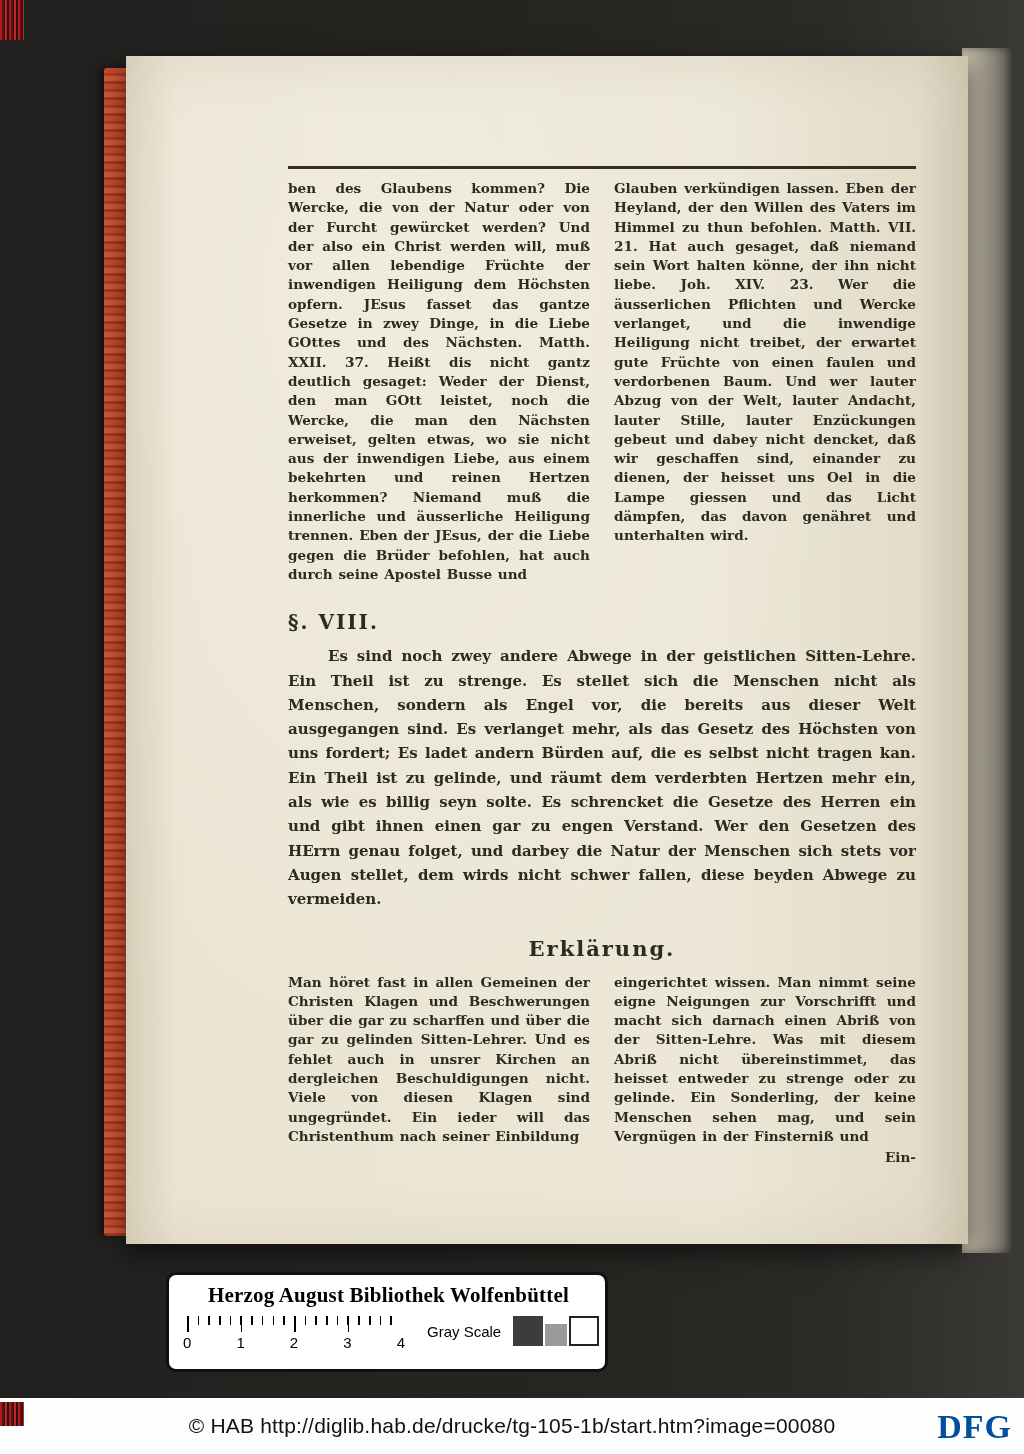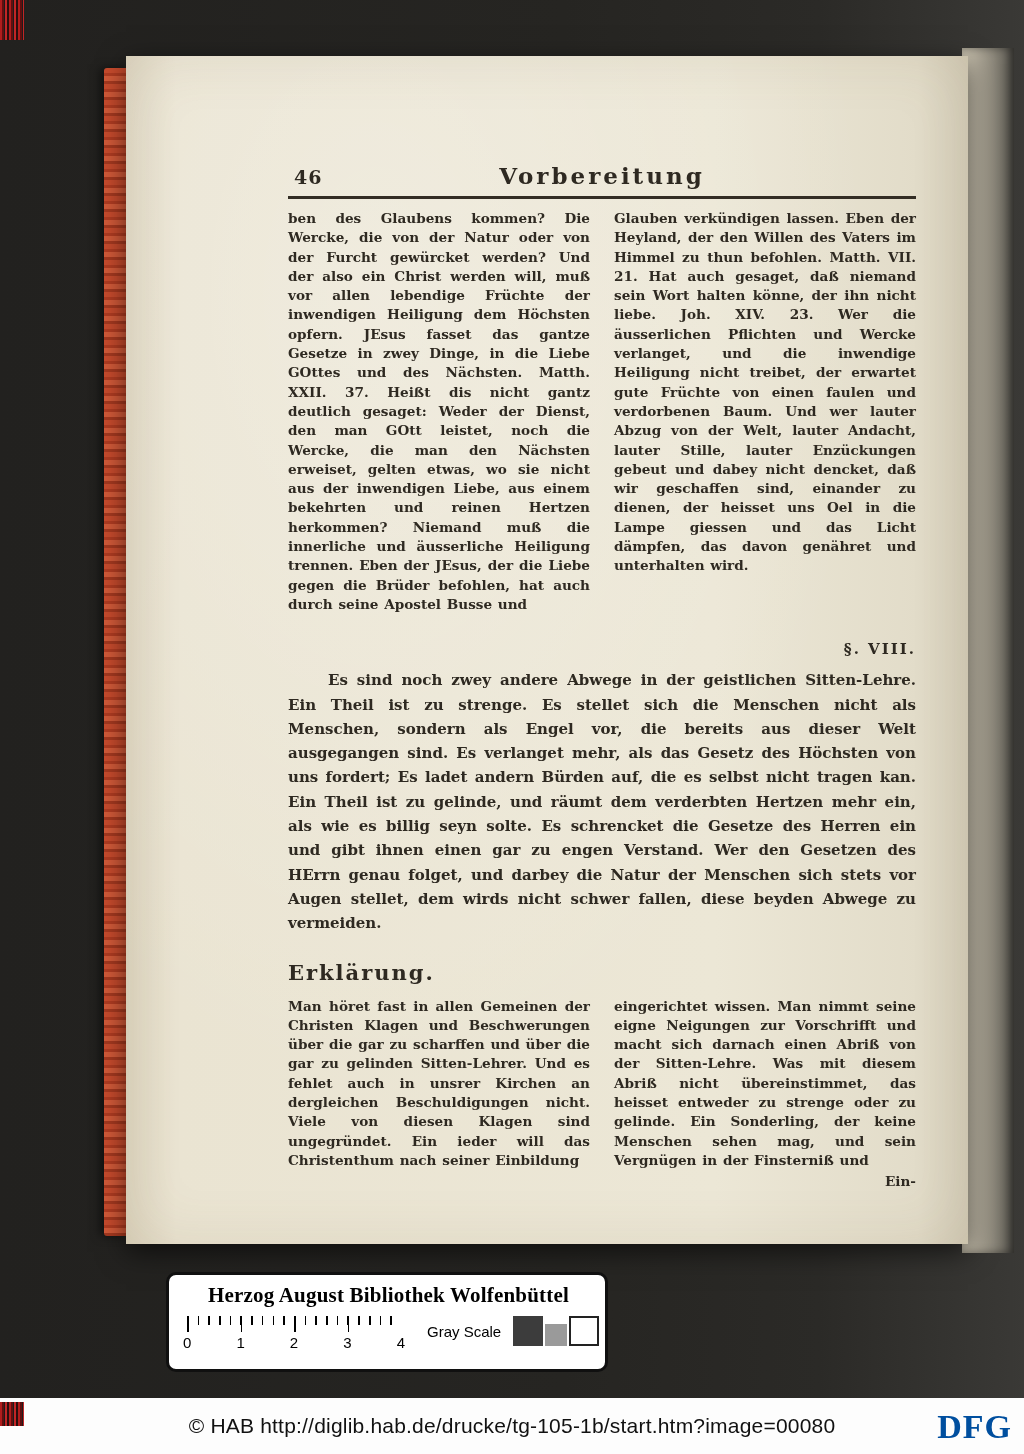--- a/index.html
+++ b/index.html
@@ -51,29 +51,29 @@
   }
   .header-rule{
     border-top:3px solid #332d24;margin:4px 0 10px 0;
   }
   .two-col{display:flex;gap:24px;}
   .col{
     flex:1;font-size:13.6px;line-height:1.42;font-weight:bold;
     text-align:justify;word-spacing:1px;
   }
   .section-head{
-    text-align:right;font-size:15px;font-weight:bold;
+    text-align:left;font-size:20px;font-weight:bold;
     margin:26px 0 10px 0;letter-spacing:2px;
   }
   .section-body{
     font-size:15px;line-height:1.62;font-weight:bold;
     text-align:justify;text-indent:40px;word-spacing:1.5px;
   }
   .sub-head{
-    text-align:left;font-size:21px;font-weight:bold;
+    text-align:center;font-size:21px;font-weight:bold;
     margin:24px 0 12px 0;letter-spacing:2px;
   }
   .catchword{text-align:right;font-size:13.6px;font-weight:bold;margin-top:2px;}
   
   .calib-card{
     position:absolute;left:166px;top:1272px;width:442px;height:100px;
     background:#fff;border:3px solid #101010;border-radius:10px;
     box-sizing:border-box;padding:8px 11px 6px 14px;
     font-family:"Liberation Sans",sans-serif;color:#000;
   }
@@ -119,24 +119,20 @@
 
 <div class="canvas">
 
   <div class="regmark regmark-top"></div>
   <div class="page-stack"></div>
   <div class="fore-edge"></div>
 
   <div class="page">
     <div class="text-block">
 
-      <div class="page-header">
-        <span class="page-num">46</span>
-        <span class="header-title">Vorbereitung</span>
-      </div>
       <div class="header-rule"></div>
 
       <div class="two-col">
         <div class="col">ben des Glaubens kommen? Die Wercke, die von der Natur oder von der Furcht gewürcket werden? Und der also ein Christ werden will, muß vor allen lebendige Früchte der inwendigen Heiligung dem Höchsten opfern. JEsus fasset das gantze Gesetze in zwey Dinge, in die Liebe GOttes und des Nächsten. Matth. XXII. 37. Heißt dis nicht gantz deutlich gesaget: Weder der Dienst, den man GOtt leistet, noch die Wercke, die man den Nächsten erweiset, gelten etwas, wo sie nicht aus der inwendigen Liebe, aus einem bekehrten und reinen Hertzen herkommen? Niemand muß die innerliche und äusserliche Heiligung trennen. Eben der JEsus, der die Liebe gegen die Brüder befohlen, hat auch durch seine Apostel Busse und</div>
         <div class="col">Glauben verkündigen lassen. Eben der Heyland, der den Willen des Vaters im Himmel zu thun befohlen. Matth. VII. 21. Hat auch gesaget, daß niemand sein Wort halten könne, der ihn nicht liebe. Joh. XIV. 23. Wer die äusserlichen Pflichten und Wercke verlanget, und die inwendige Heiligung nicht treibet, der erwartet gute Früchte von einen faulen und verdorbenen Baum. Und wer lauter Abzug von der Welt, lauter Andacht, lauter Stille, lauter Enzückungen gebeut und dabey nicht dencket, daß wir geschaffen sind, einander zu dienen, der heisset uns Oel in die Lampe giessen und das Licht dämpfen, das davon genähret und unterhalten wird.</div>
       </div>
 
       <div class="section-head">§. VIII.</div>
       <div class="section-body">Es sind noch zwey andere Abwege in der geistlichen Sitten-Lehre. Ein Theil ist zu strenge. Es stellet sich die Menschen nicht als Menschen, sondern als Engel vor, die bereits aus dieser Welt ausgegangen sind. Es verlanget mehr, als das Gesetz des Höchsten von uns fordert; Es ladet andern Bürden auf, die es selbst nicht tragen kan. Ein Theil ist zu gelinde, und räumt dem verderbten Hertzen mehr ein, als wie es billig seyn solte. Es schrencket die Gesetze des Herren ein und gibt ihnen einen gar zu engen Verstand. Wer den Gesetzen des HErrn genau folget, und darbey die Natur der Menschen sich stets vor Augen stellet, dem wirds nicht schwer fallen, diese beyden Abwege zu vermeiden.</div>
 

